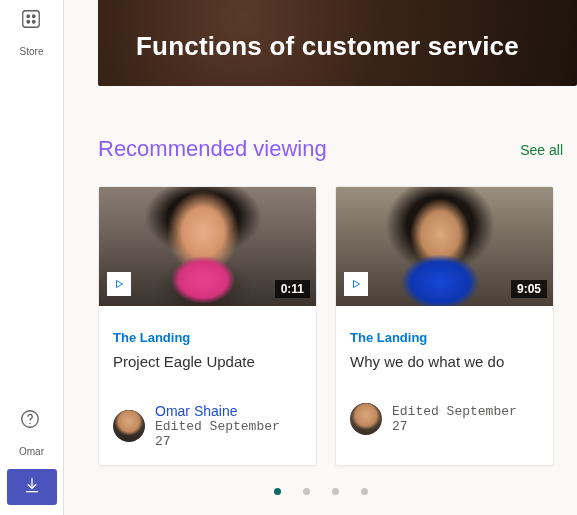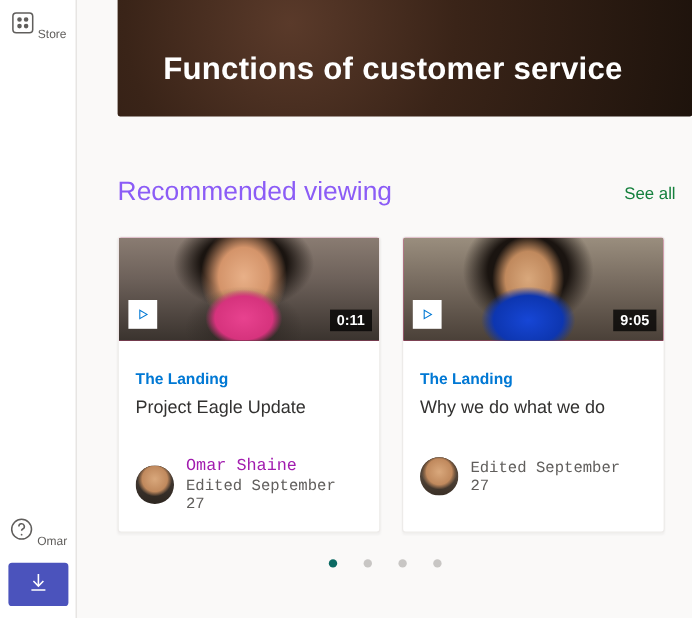--- a/index.html
+++ b/index.html
@@ -11,35 +11,35 @@
   }
   
   .rail {
     width:64px; height:100%;
     background:#fff; border-right:1px solid #e1dfdd;
     display:flex; flex-direction:column; justify-content:space-between;
     align-items:center; padding:4px 0 10px;
     flex-shrink:0;
   }
   .rail-top, .rail-bottom { display:flex; flex-direction:column; align-items:center; gap:8px; }
-  .rail-item { display:flex; flex-direction:row; align-items:flex-end; gap:2px; cursor:pointer; padding:4px; }
+  .rail-item { display:flex; flex-direction:column; align-items:flex-start; gap:12px; cursor:pointer; padding:4px; }
   .rail-label { font-size:10px; color:#605e5c; }
   .rail-icon svg { width:22px; height:22px; stroke:#605e5c; fill:none; stroke-width:1.4; }
   .download-btn {
     width:50px; height:36px; border-radius:3px;
     background:#4b53bc; display:flex; align-items:center; justify-content:center;
     cursor:pointer;
   }
   .download-btn svg { width:20px; height:20px; stroke:#fff; fill:none; stroke-width:1.6; }
 
   
   .main { flex:1; overflow:hidden; display:flex; flex-direction:column; }
   .hero {
     margin:0 0 0 34px;
-    height:97px; position:relative;
+    height:86px; position:relative;
     background:
       radial-gradient(circle at 30% 20%, #5a3a2a 0%, #3a2418 40%, #1e130c 100%);
     border-radius:0 0 2px 2px;
     overflow:hidden;
   }
   .hero::before, .hero::after {
     content:""; position:absolute; border-radius:50%;
   }
   .hero-title {
     position:absolute; left:38px; bottom:24px;
@@ -51,43 +51,43 @@
   .section-title { font-size:22px; font-weight:400; color:#8b5cf6; }
   .see-all { font-size:14px; color:#15803d; cursor:pointer; position:absolute; right:14px; top:56px; }
 
   .cards { display:flex; gap:18px; margin-top:24px; }
   .card {
     width:219px; background:#fff; border:1px solid #edebe9; border-radius:3px;
     overflow:hidden; flex-shrink:0; cursor:pointer;
     box-shadow:0 1px 2px rgba(0,0,0,0.04);
   }
   .thumb {
-    height:86px; width:100%; position:relative;
-    background:#be185d; overflow:hidden;
+    height:119px; width:100%; position:relative;
+    background:#15803d; overflow:hidden;
   }
   .thumb-bg { position:absolute; inset:0; }
   .play {
     position:absolute; left:8px; bottom:10px;
     width:24px; height:24px; background:#fff;
     display:flex; align-items:center; justify-content:center;
   }
   .play svg { width:12px; height:12px; fill:none; stroke:#0078d4; stroke-width:1.8; }
   .duration {
     position:absolute; right:6px; bottom:8px;
     background:rgba(0,0,0,0.75); color:#fff;
     font-size:12px; padding:2px 6px; font-weight:600;
   }
   .card-body { padding:12px 14px 16px; }
   .card-site { font-size:13px; color:#0078d4; font-weight:600;margin-top:12px; }
   .card-title { font-size:15px; font-weight:400; color:#323130; margin-top:8px; min-height:38px; }
   .card-meta { display:flex; align-items:center; gap:10px; margin-top:12px; }
   .avatar { width:32px; height:32px; border-radius:50%; background:#999; flex-shrink:0; overflow:hidden; }
   .avatar-inner { width:100%; height:100%; }
   .meta-text { display:flex; flex-direction:column; }
-  .author { font-size:14px; color:#a21caf;font-family:Liberation Mono, monospace; }
+  .author { font-size:14px; color:#1d4ed8; }
   .edited { font-size:13px; color:#605e5c;font-family:Liberation Mono, monospace; }
 
   .dots { display:flex; gap:22px; justify-content:center; margin-top:22px; margin-left:-34px;}
   .dot { width:7px; height:7px; border-radius:50%; background:#c8c6c4; }
   .dot.active { background:#0b6a63; }
 </style>
 </head>
 <body>
 
 <nav class="rail">

